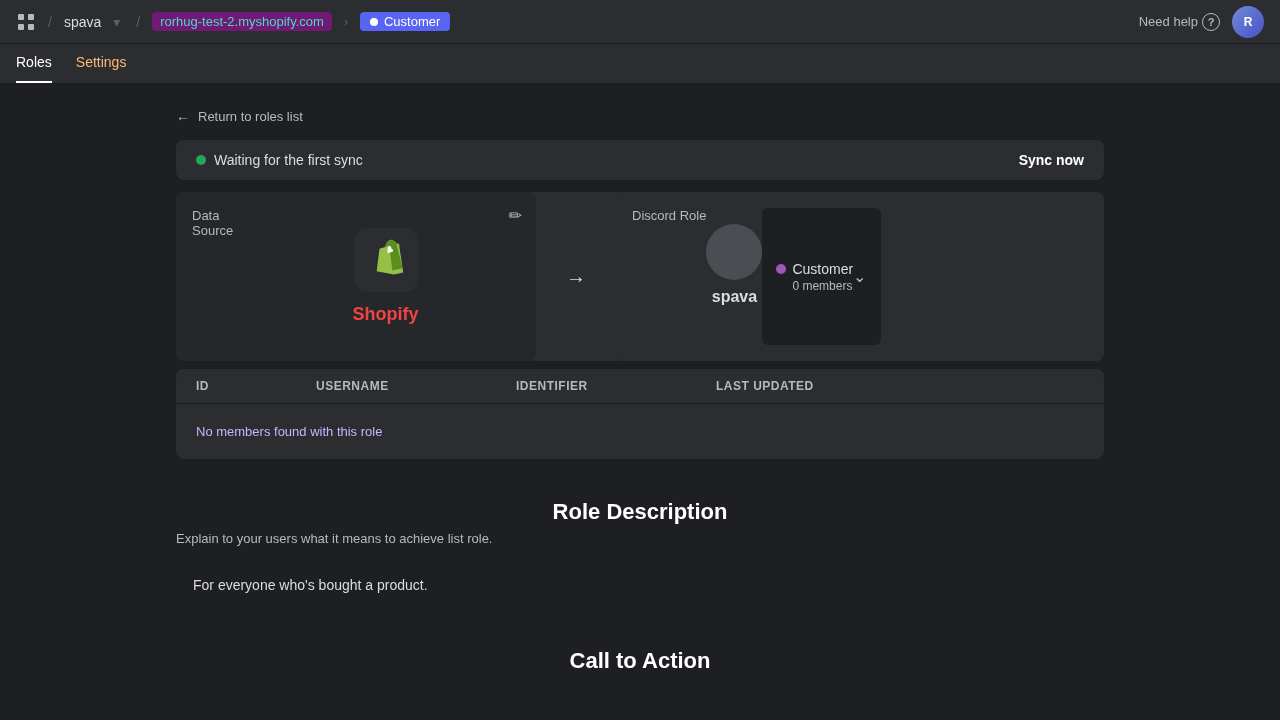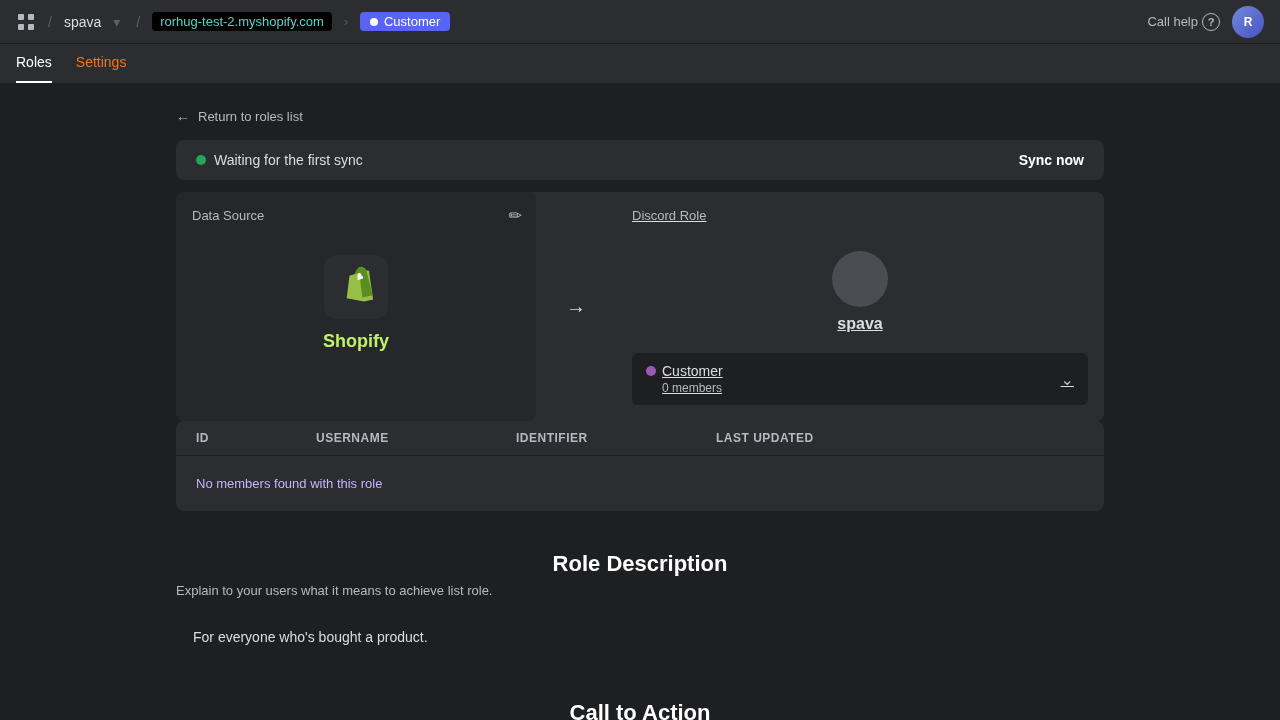--- a/index.html
+++ b/index.html
@@ -39,21 +39,21 @@
     .workspace-name {
       color: #dcddde;
       font-size: 14px;
       font-weight: 500;
     }
     .divider-slash {
       color: #5c5f66;
       margin: 0 4px;
     }
     .breadcrumb-link {
-      background: #000000;
+      background: #701a75;
       color: #4fd8c4;
       padding: 2px 8px;
       border-radius: 4px;
       font-size: 13px;
       cursor: pointer;
       text-decoration: none;
     }
     .chevron-right {
       color: #5c5f66;
       margin: 0 4px;
@@ -104,21 +104,21 @@
     
     .secondary-nav {
       background: #2b2d31;
       height: 40px;
       display: flex;
       padding: 0 16px;
       border-bottom: 1px solid #1e1f22;
       gap: 24px;
     }
     .nav-tab {
-      color: #f97316;
+      color: #fdba74;
       font-size: 14px;
       cursor: pointer;
       padding: 10px 0;
       border-bottom: 2px solid transparent;
     }
     .nav-tab.active {
       color: white;
       border-bottom: 2px solid white;
     }
 
@@ -183,21 +183,21 @@
       margin-top: 8px;
       overflow: hidden;
     }
     .data-source-card {
       flex: 0 0 360px;
       background: #25272b;
       border-radius: 8px;
       padding: 16px;
       position: relative;
       display: flex;
-      flex-direction: column;
+      flex-direction: row;
       align-items: flex-start;
     }
     .card-title {
       color: #b5bac1;
       font-size: 13px;
       margin-bottom: 12px;
     }
     .edit-icon {
       position: absolute;
       top: 14px;
@@ -213,21 +213,21 @@
       justify-content: center;
       width: 100%;
       padding: 20px 0;
     }
     .shopify-icon {
       width: 64px;
       height: 64px;
       margin-bottom: 12px;
     }
     .shopify-label {
-      color: #bef264;
+      color: #ef4444;
       font-size: 18px;
       font-weight: 600;
     }
 
     
     .arrow-connector {
       flex: 0 0 80px;
       display: flex;
       align-items: center;
       justify-content: center;
@@ -238,22 +238,21 @@
       font-size: 20px;
     }
 
     
     .discord-role-card {
       flex: 1;
       background: #2b2d31;
       border-radius: 8px;
       padding: 16px;
       display: flex;
-      flex-direction: column;
-      text-decoration: underline;
+      flex-direction: row;
     }
     .server-display {
       display: flex;
       flex-direction: column;
       align-items: center;
       padding: 16px 0 8px;
     }
     .server-avatar {
       width: 56px;
       height: 56px;
@@ -304,20 +303,21 @@
     }
     .chevron-down {
       color: #b5bac1;
       font-size: 16px;
     }
 
     
     .members-table {
       background: #2b2d31;
       border-radius: 8px;
+      margin-top: 8px;
       overflow: hidden;
     }
     .table-header {
       display: grid;
       grid-template-columns: 120px 200px 200px 1fr;
       padding: 10px 20px;
       border-bottom: 1px solid #1e1f22;
     }
     .table-header-cell {
       color: #b5bac1;
@@ -392,21 +392,21 @@
     <span class="divider-slash">/</span>
     <a class="breadcrumb-link">rorhug-test-2.myshopify.com</a>
     <span class="chevron-right">›</span>
     <span class="breadcrumb-current">
       <span class="discord-dot"></span>
       <span>Customer</span>
     </span>
   </div>
   <div class="topbar-right">
     <div class="need-help">
-      <span>Call help</span>
+      <span>Need help</span>
       <div class="help-circle">?</div>
     </div>
     <div class="avatar">
       <span>R</span>
     </div>
   </div>
 </div>
 
 <div class="secondary-nav">
   <span class="nav-tab active">Roles</span>

